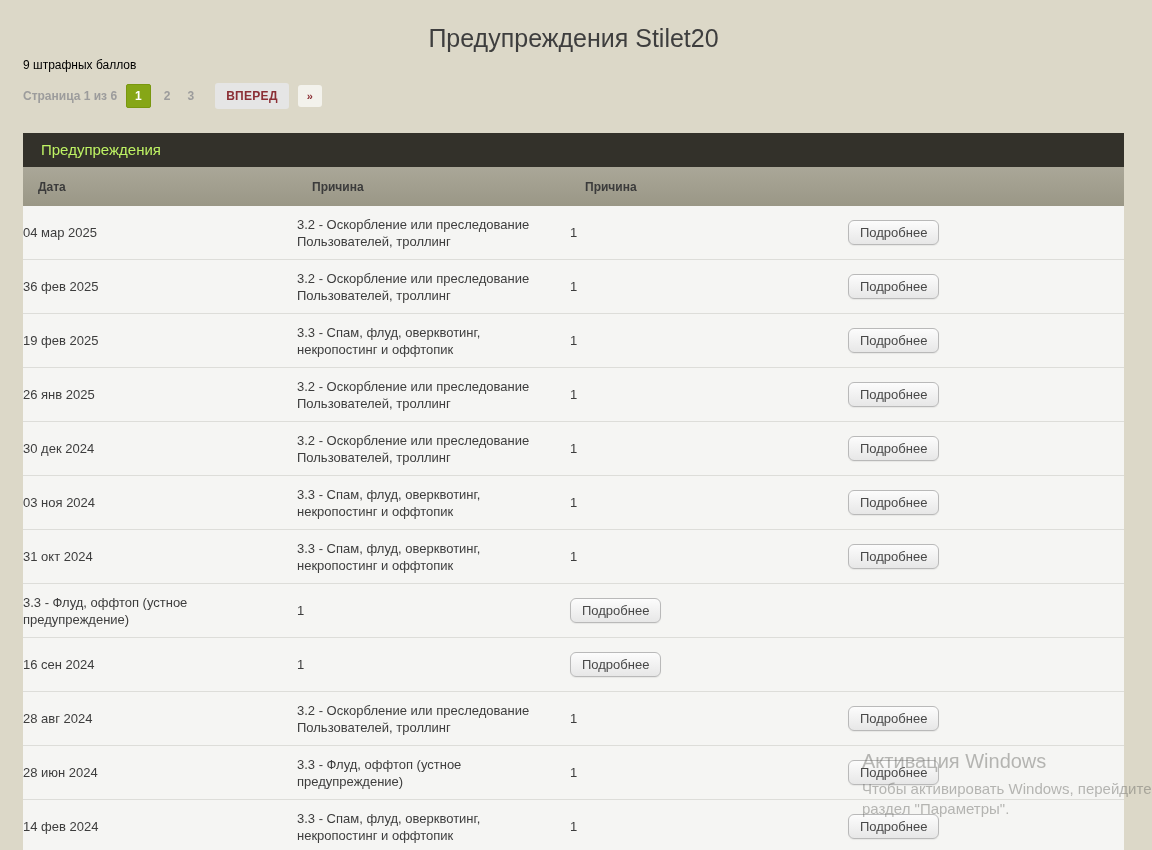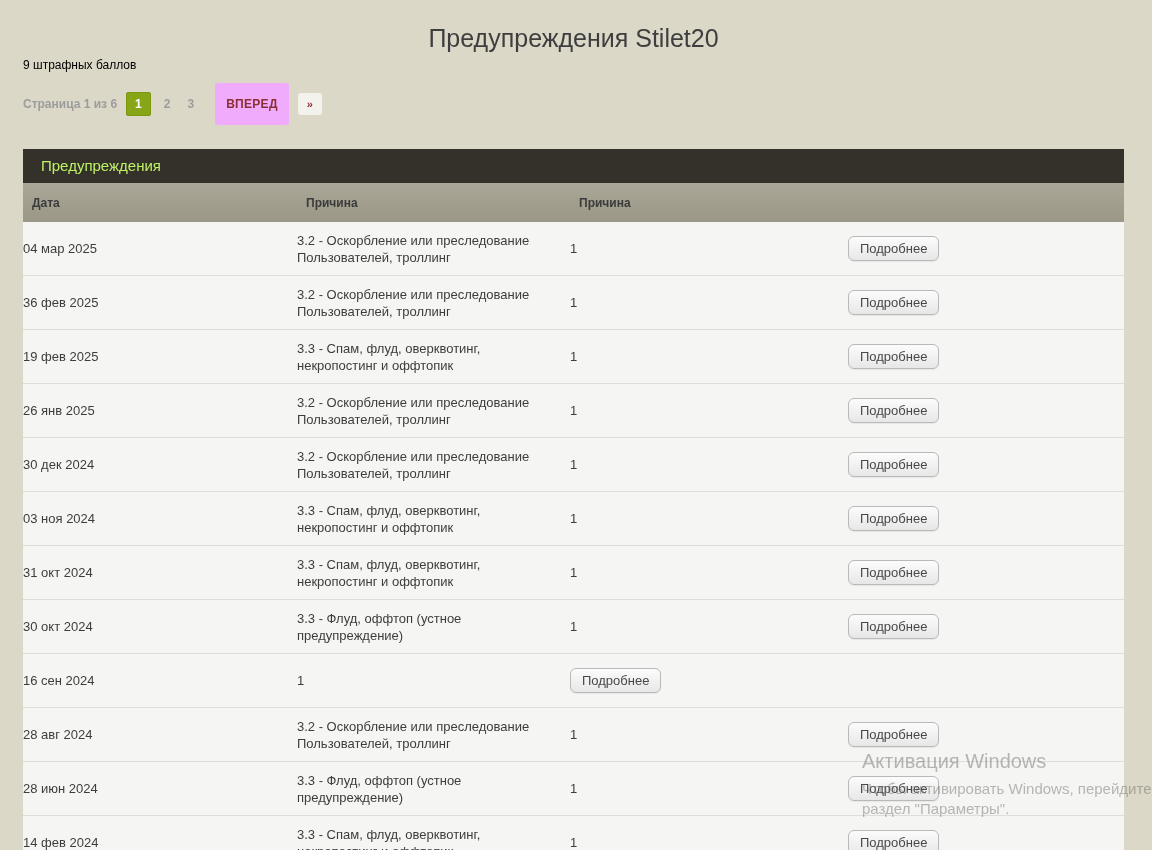--- a/index.html
+++ b/index.html
@@ -46,24 +46,24 @@
     cursor: default;
   }
   .pg-link {
     font-weight: bold;
     color: #9c9c9c;
     padding: 4px 6px;
     margin-right: 5px;
     cursor: pointer;
   }
   .pg-next {
-    background: #f0abfc;
+    background: #e5e5e5;
     color: #8b2f35;
     font-weight: bold;
-    padding: 14px 11px;
+    padding: 6px 11px;
     border-radius: 3px;
     margin-left: 10px;
     letter-spacing: 0.3px;
     cursor: pointer;
   }
   .pg-last {
     background: #f3f2ec;
     color: #8b2f35;
     font-weight: bold;
     font-size: 11px;
@@ -81,21 +81,21 @@
     padding: 8px 18px 9px;
   }
   .col-header {
     background: linear-gradient(#aaa798, #9a9786);
     color: #3b3b3b;
     font-size: 12px;
     font-weight: bold;
     height: 39px;
     display: grid;
     grid-template-columns: 274px 273px 278px 1fr;
-    padding-left: 9px;
+    padding-left: 15px;
     align-items: center;
   }
   .row {
     background: #f5f5f3;
     border-bottom: 1px solid #ddddd9;
     display: grid;
     grid-template-columns: 274px 273px 278px 1fr;
     padding-left: 0;
     align-items: center;
     min-height: 54px;
@@ -242,21 +242,20 @@
     <div class="cell-reason">
       <span class="reason-text">3.3 - Спам, флуд, оверквотинг, некропостинг и оффтопик</span>
     </div>
     <div class="cell-points">1</div>
     <div class="cell-action">
       <button class="btn">Подробнее</button>
     </div>
   </div>
 
   <div class="row">
-    <div class="cell-date">30 окт 2024</div>
     <div class="cell-reason">
       <span class="reason-text">3.3 - Флуд, оффтоп (устное предупреждение)</span>
     </div>
     <div class="cell-points">1</div>
     <div class="cell-action">
       <button class="btn">Подробнее</button>
     </div>
   </div>
 
   <div class="row">

